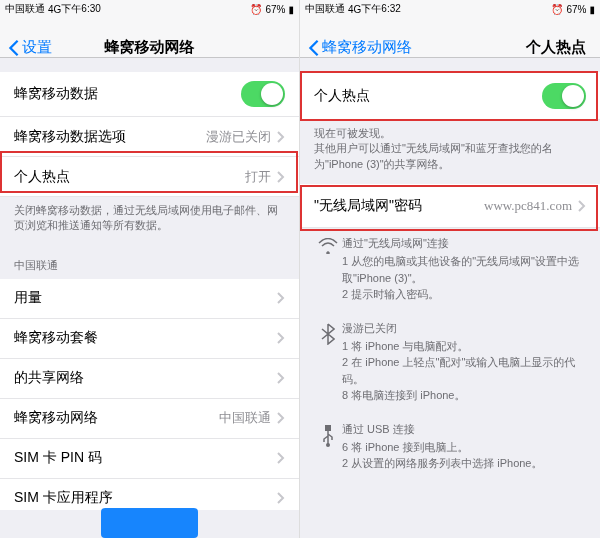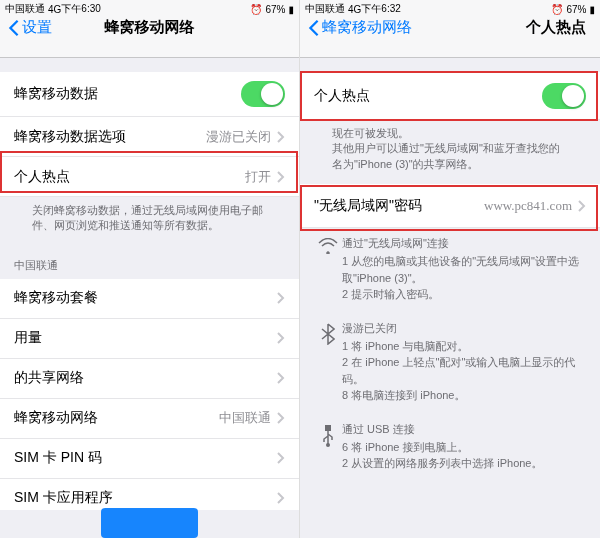--- a/index.html
+++ b/index.html
@@ -2,35 +2,35 @@
 <html><head>
 <meta charset="utf-8">
 <style>
 * { margin: 0; padding: 0; box-sizing: border-box; font-family: -apple-system, "Helvetica Neue", Arial, sans-serif; }
 body { background: #fff; width: 600px; height: 538px; overflow: hidden; display: flex; }
 .screen { width: 300px; height: 538px; background: #efeff4; display: flex; flex-direction: column; position: relative; }
 .screen.left { border-right: 1px solid #ddd; }
 .status { height: 18px; background: #f7f7f8; display: flex; align-items: center; justify-content: space-between; font-size: 10px; padding: 0 5px; color: #000; }
 .status .l, .status .r { display: flex; align-items: center; gap: 3px; }
 .status .c { text-align: left; flex: 1; }
-.nav { height: 40px; background: #f7f7f8; border-bottom: 1px solid #c6c6c8; display: flex; align-items: flex-start; padding: 0 8px; position: relative; }
+.nav { height: 40px; background: #f7f7f8; border-bottom: 1px solid #c6c6c8; display: flex; align-items: flex-end; padding: 0 8px; position: relative; }
 .back { color: #007aff; font-size: 15px; display: flex; align-items: center; gap: 2px; cursor: pointer; }
 .back svg { width: 12px; height: 18px; }
 .title { position: absolute; left: 0; right: 0; text-align: center; font-size: 15px; font-weight: 600; color: #000; pointer-events: none; }
 .body { flex: 1; overflow: hidden; }
 .section-header { font-size: 11px; color: #6d6d72; padding: 18px 14px 6px; }
 .row { background: #fff; display: flex; align-items: center; padding: 9px 14px; border-bottom: 1px solid #e5e5e8; font-size: 14px; color: #000; min-height: 40px; position: relative; }
 .row:first-child { border-top: 1px solid #e5e5e8; }
 .row .label { flex: 1; }
 .row .value { color: #8e8e93; font-size: 13px; margin-right: 6px; font-family: Liberation Serif, serif; }
 .chev { color: #c7c7cc; }
 .chev svg { width: 8px; height: 12px; display: block; }
 .toggle { width: 44px; height: 26px; border-radius: 13px; background: #4cd964; position: relative; }
 .toggle::after { content: ''; position: absolute; width: 22px; height: 22px; background: #fff; border-radius: 50%; top: 2px; right: 2px; box-shadow: 0 1px 3px rgba(0,0,0,.3); }
-.footer-note { font-size: 11px; color: #6d6d72; padding: 6px 32px; line-height: 1.4; }
+.footer-note { font-size: 11px; color: #6d6d72; padding: 6px 14px; line-height: 1.4; }
 .red-box { border: 2px solid #d33; position: absolute; pointer-events: none; z-index: 5; }
 .conn-block { display: flex; padding: 8px 14px 10px; font-size: 11px; color: #6d6d72; }
 .conn-icon { width: 28px; flex-shrink: 0; display: flex; justify-content: center; padding-top: 2px; }
 .conn-text h4 { font-size: 11px; color: #6d6d72; font-weight: 400; margin-bottom: 2px; }
 .conn-text p { font-size: 11px; color: #6d6d72; line-height: 1.5; margin-left: 0; }
 .btn-blue { background: #007aff; color: #fff; font-size: 13px; padding: 6px 16px; border-radius: 4px; margin: 8px auto 0; display: inline-block; }
 .bottom-cut { position: absolute; bottom: 0; left: 0; right: 0; background: #efeff4; height: 28px; display:flex; justify-content:center; align-items:flex-end;}
 </style>
 </head>
 <body>
@@ -78,29 +78,29 @@
       <span class="chev">
           <svg viewBox="0 0 8 12">
             <path d="M1 1 L6 6 L1 11" stroke="#c7c7cc" stroke-width="2" fill="none"></path>
           </svg>
         </span>
     </div>
     <div class="footer-note">关闭蜂窝移动数据，通过无线局域网使用电子邮件、网页浏览和推送通知等所有数据。</div>
 
     <div class="section-header">中国联通</div>
     <div class="row">
+      <span class="label">用量</span>
+      <span class="chev">
+          <svg viewBox="0 0 8 12">
+            <path d="M1 1 L6 6 L1 11" stroke="#c7c7cc" stroke-width="2" fill="none"></path>
+          </svg>
+        </span>
+    </div>
+    <div class="row">
       <span class="label">蜂窝移动套餐</span>
-      <span class="chev">
-          <svg viewBox="0 0 8 12">
-            <path d="M1 1 L6 6 L1 11" stroke="#c7c7cc" stroke-width="2" fill="none"></path>
-          </svg>
-        </span>
-    </div>
-    <div class="row">
-      <span class="label">用量</span>
       <span class="chev">
           <svg viewBox="0 0 8 12">
             <path d="M1 1 L6 6 L1 11" stroke="#c7c7cc" stroke-width="2" fill="none"></path>
           </svg>
         </span>
     </div>
     <div class="row">
       <span class="label">的共享网络</span>
       <span class="chev">
           <svg viewBox="0 0 8 12">

